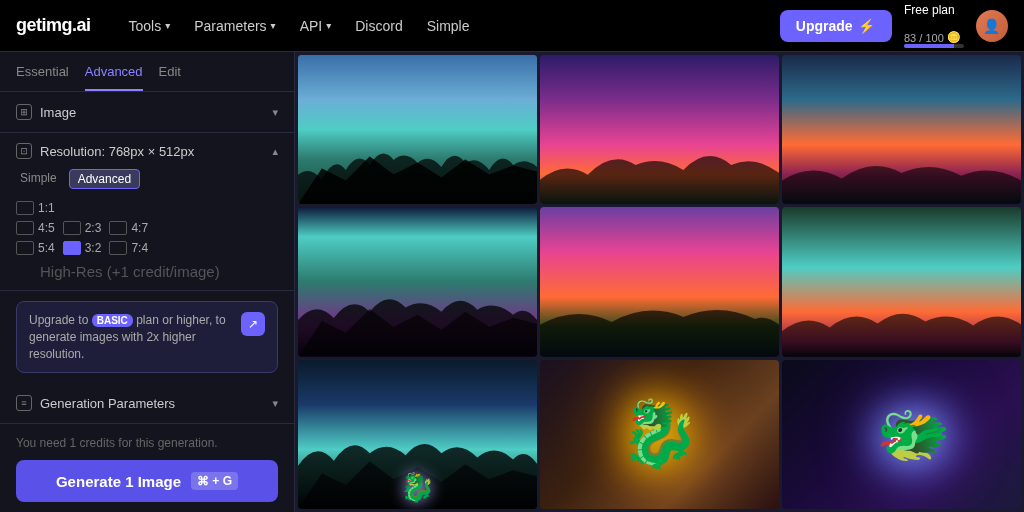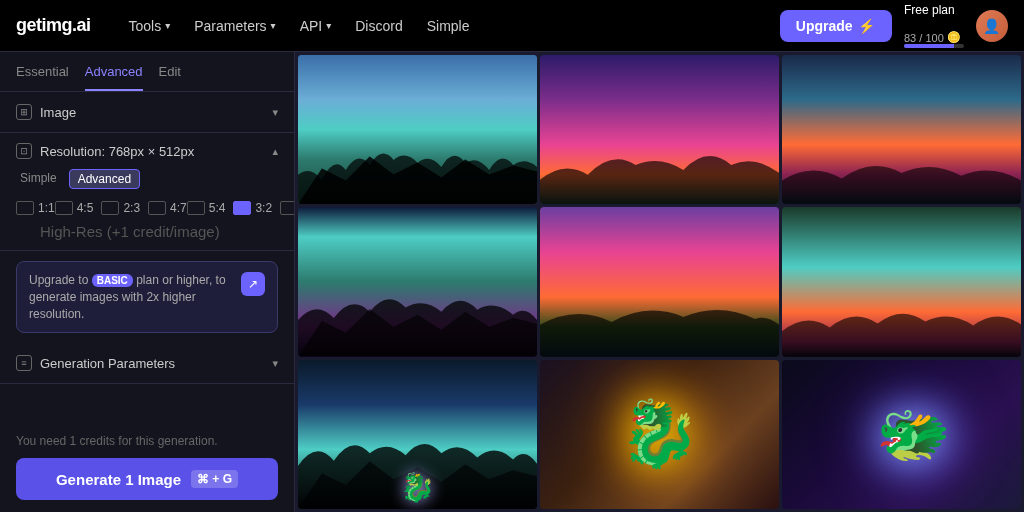--- a/index.html
+++ b/index.html
@@ -194,21 +194,22 @@
     }
     .toggle-btn.active {
       color: #fff;
       background: #3a3a5c;
       border: 1px solid #6c63ff;
       padding: 2px 8px;
     }
 
     .ratio-grid {
       display: flex;
-      flex-direction: row;
+      flex-direction: column;
+      gap: 6px;
       text-align: center;
     }
     .ratio-row {
       display: flex;
       align-items: center;
       gap: 8px;
     }
     .ratio-item {
       display: flex;
       align-items: center;

